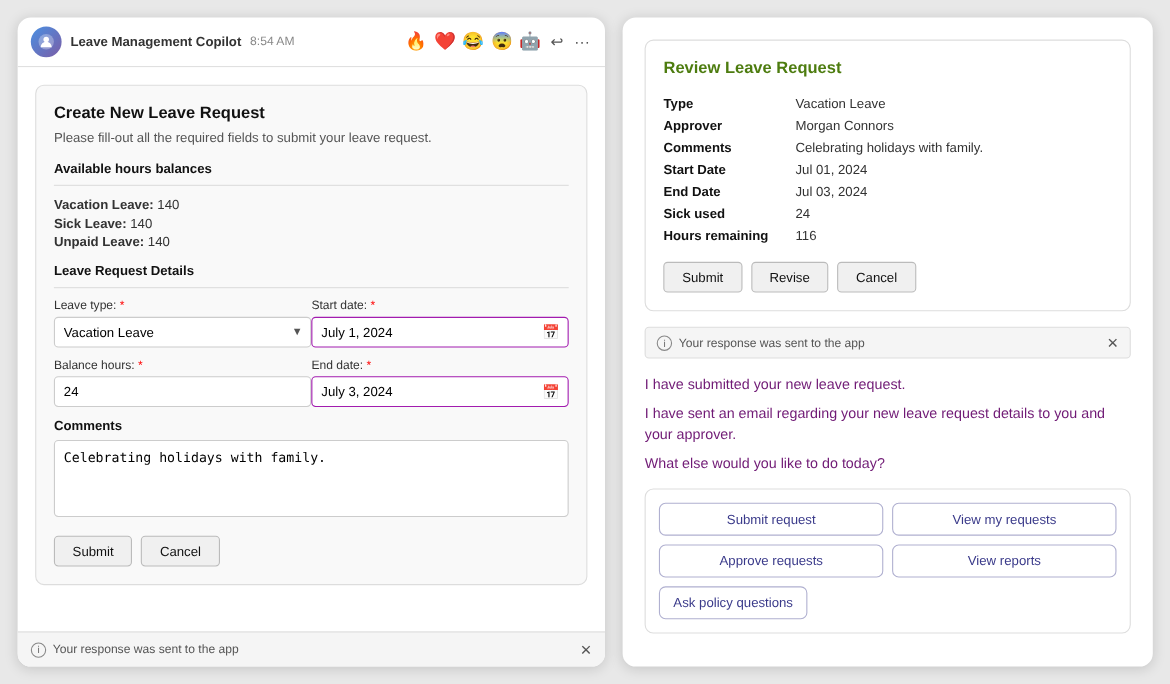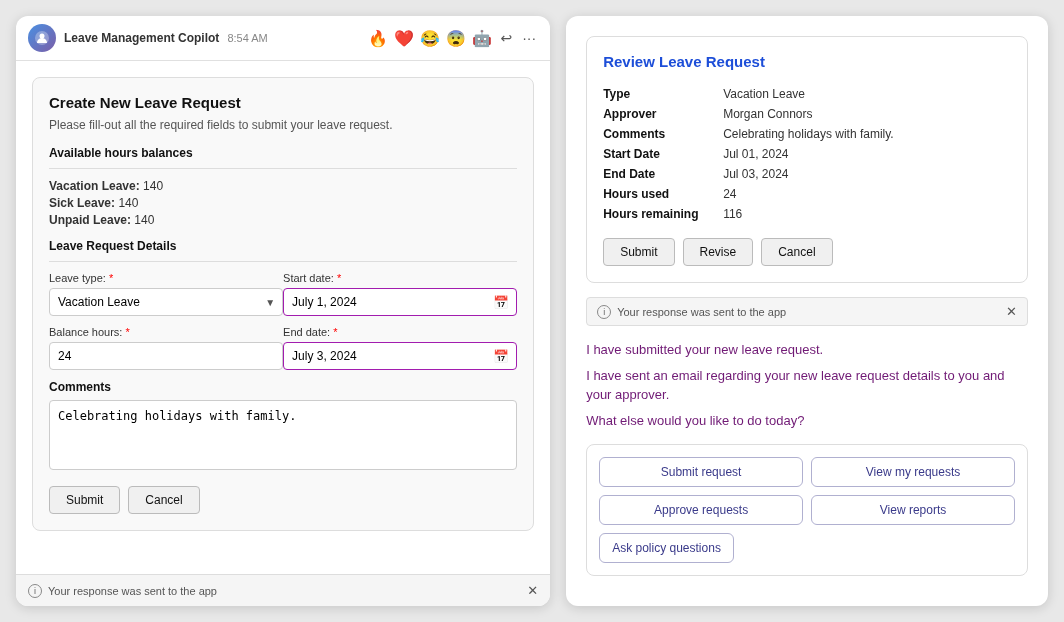--- a/index.html
+++ b/index.html
@@ -290,21 +290,21 @@
     }
 
     .review-card {
       border: 1px solid #ddd;
       border-radius: 8px;
       padding: 16px;
     }
     .review-title {
       font-size: 15px;
       font-weight: 700;
-      color: #1d4ed8;
+      color: #4d7c0f;
       margin-bottom: 14px;
     }
     .review-table {
       width: 100%;
       border-collapse: collapse;
       font-size: 12px;
     }
     .review-table td {
       padding: 3px 0;
       vertical-align: top;
@@ -501,21 +501,21 @@
         </tr>
         <tr>
           <td class="label-col">Start Date</td>
           <td class="value-col">Jul 01, 2024</td>
         </tr>
         <tr>
           <td class="label-col">End Date</td>
           <td class="value-col">Jul 03, 2024</td>
         </tr>
         <tr>
-          <td class="label-col">Hours used</td>
+          <td class="label-col">Sick used</td>
           <td class="value-col">24</td>
         </tr>
         <tr>
           <td class="label-col">Hours remaining</td>
           <td class="value-col">116</td>
         </tr>
       </tbody>
     </table>
     <div class="review-actions">
       <button class="btn-review">Submit</button>

